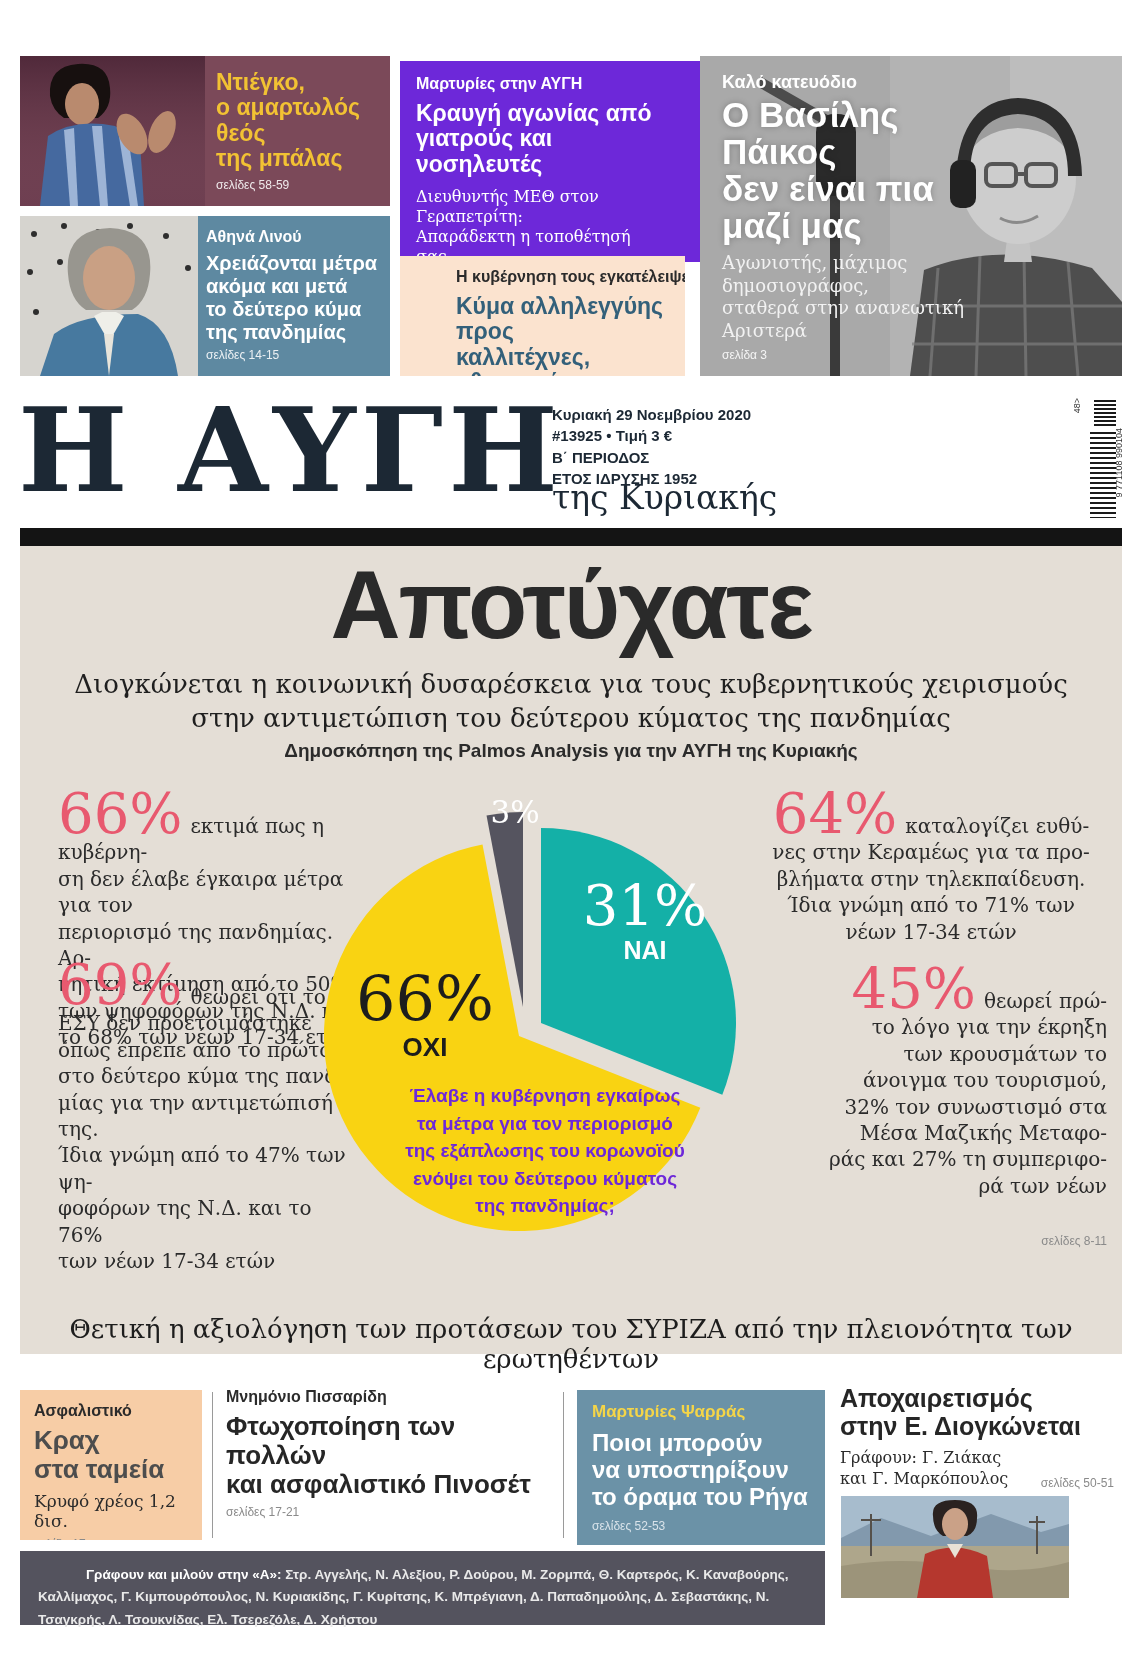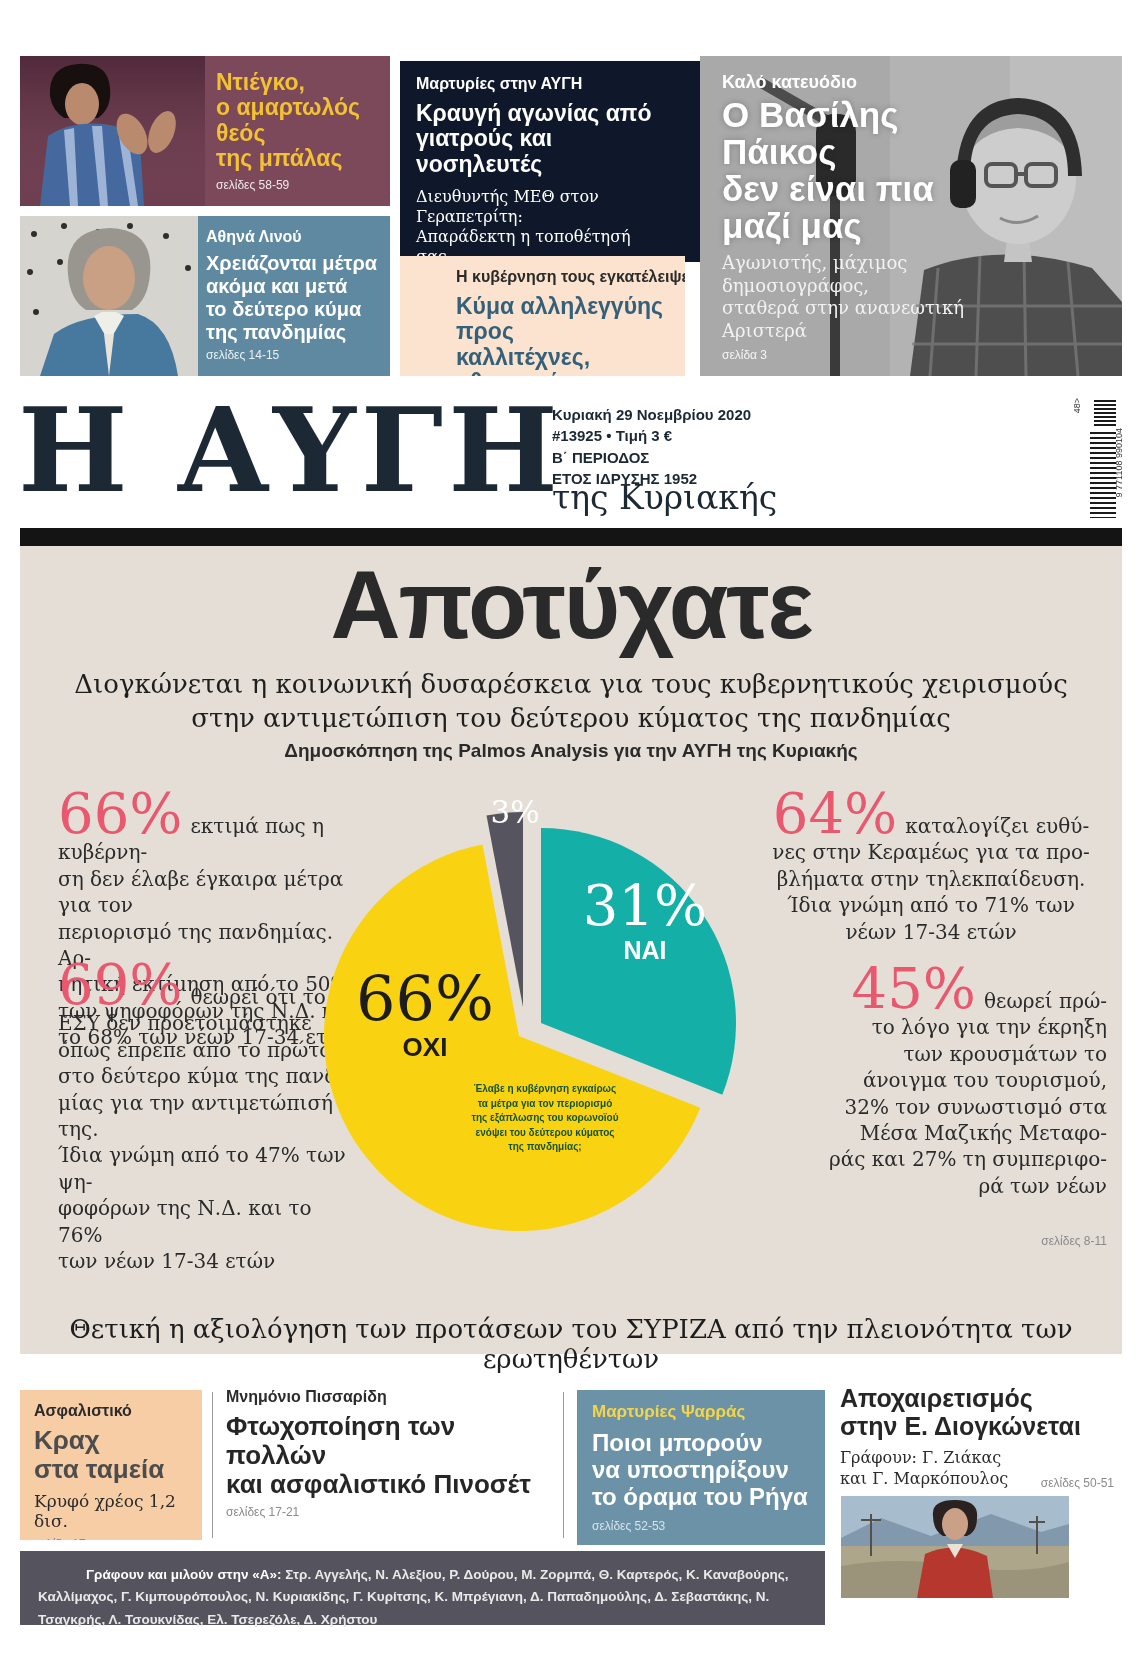--- a/index.html
+++ b/index.html
@@ -6,21 +6,21 @@
   .page{position:relative;width:1142px;height:1654px;background:#ffffff;margin:0 auto;
         font-family:"Liberation Sans","DejaVu Sans",sans-serif;overflow:hidden;}
   .abs{position:absolute;}
   .pl{white-space:pre-line;}
   .serif{font-family:"DejaVu Serif","Liberation Serif",serif;}
 
   
   .blk{overflow:hidden;}
   .blk-maradona{left:20px;top:56px;width:370px;height:150px;background:#7b4959;}
   .blk-linou{left:20px;top:216px;width:370px;height:160px;background:#5e89a1;}
-  .blk-icu{left:400px;top:61px;width:285px;height:185px;background:#0f172a;padding:8px;}
+  .blk-icu{left:400px;top:61px;width:285px;height:185px;background:#6d28d9;padding:8px;}
   .blk-artists{left:400px;top:256px;width:285px;height:120px;background:#fbe3cf;}
   .blk-paikos{left:700px;top:56px;width:422px;height:320px;background:#b9b9b9;}
 
   .kicker-w{font-weight:bold;color:#ffffff;font-size:16px;}
   .kicker-d{font-weight:bold;color:#2b2b2b;font-size:16px;}
   .pages{font-size:12px;color:#ffffff;opacity:.88;}
   .pages-d{font-size:12px;color:#8a8a8a;}
 
   .t-maradona{left:196px;top:14px;width:168px;font-weight:bold;font-size:23px;line-height:1.1;color:#f2c233;}
   .p-maradona{left:196px;top:122px;}
@@ -76,21 +76,21 @@
   .chart-wrap{left:290px;top:240px;width:440px;height:490px;}
   .chart-wrap svg{position:absolute;left:0;top:0;}
   .lab{position:absolute;text-align:center;}
   .lab-3{left:165px;top:8px;width:80px;font-family:"DejaVu Serif",serif;font-size:31px;color:#ffffff;}
   .lab-31{left:250px;top:92px;width:170px;color:#ffffff;}
   .lab-31 .big{font-family:"DejaVu Serif",serif;font-size:56px;line-height:1;}
   .lab-31 .word{font-weight:bold;font-size:25px;margin-top:2px;}
   .lab-66{left:15px;top:182px;width:200px;color:#1d1d1d;}
   .lab-66 .big{font-family:"DejaVu Serif",serif;font-size:62px;line-height:1;}
   .lab-66 .word{font-weight:bold;font-size:26px;margin-top:2px;}
-  .lab-q{left:85px;top:296px;width:300px;font-weight:bold;font-size:10px;line-height:1.45;color:#14532d;}
+  .lab-q{left:85px;top:296px;width:300px;font-weight:bold;font-size:19px;line-height:1.45;color:#6d28d9;}
 
   .syriza{left:0;top:768px;width:100%;text-align:center;font-family:"DejaVu Serif","Liberation Serif",serif;
           font-size:26px;color:#1d1d1d;}
 
   
   .blk-insurance{left:20px;top:1390px;width:182px;height:150px;background:#f7cda6;}
   .ins-pad{left:14px;top:12px;width:155px;}
   .t-ins{margin-top:6px;font-weight:bold;font-size:26px;line-height:1.1;color:#4d4d4d;}
   .d-ins{margin-top:8px;font-family:"DejaVu Serif",serif;font-size:17px;color:#2b2b2b;}
   .p-ins{margin-top:6px;}

